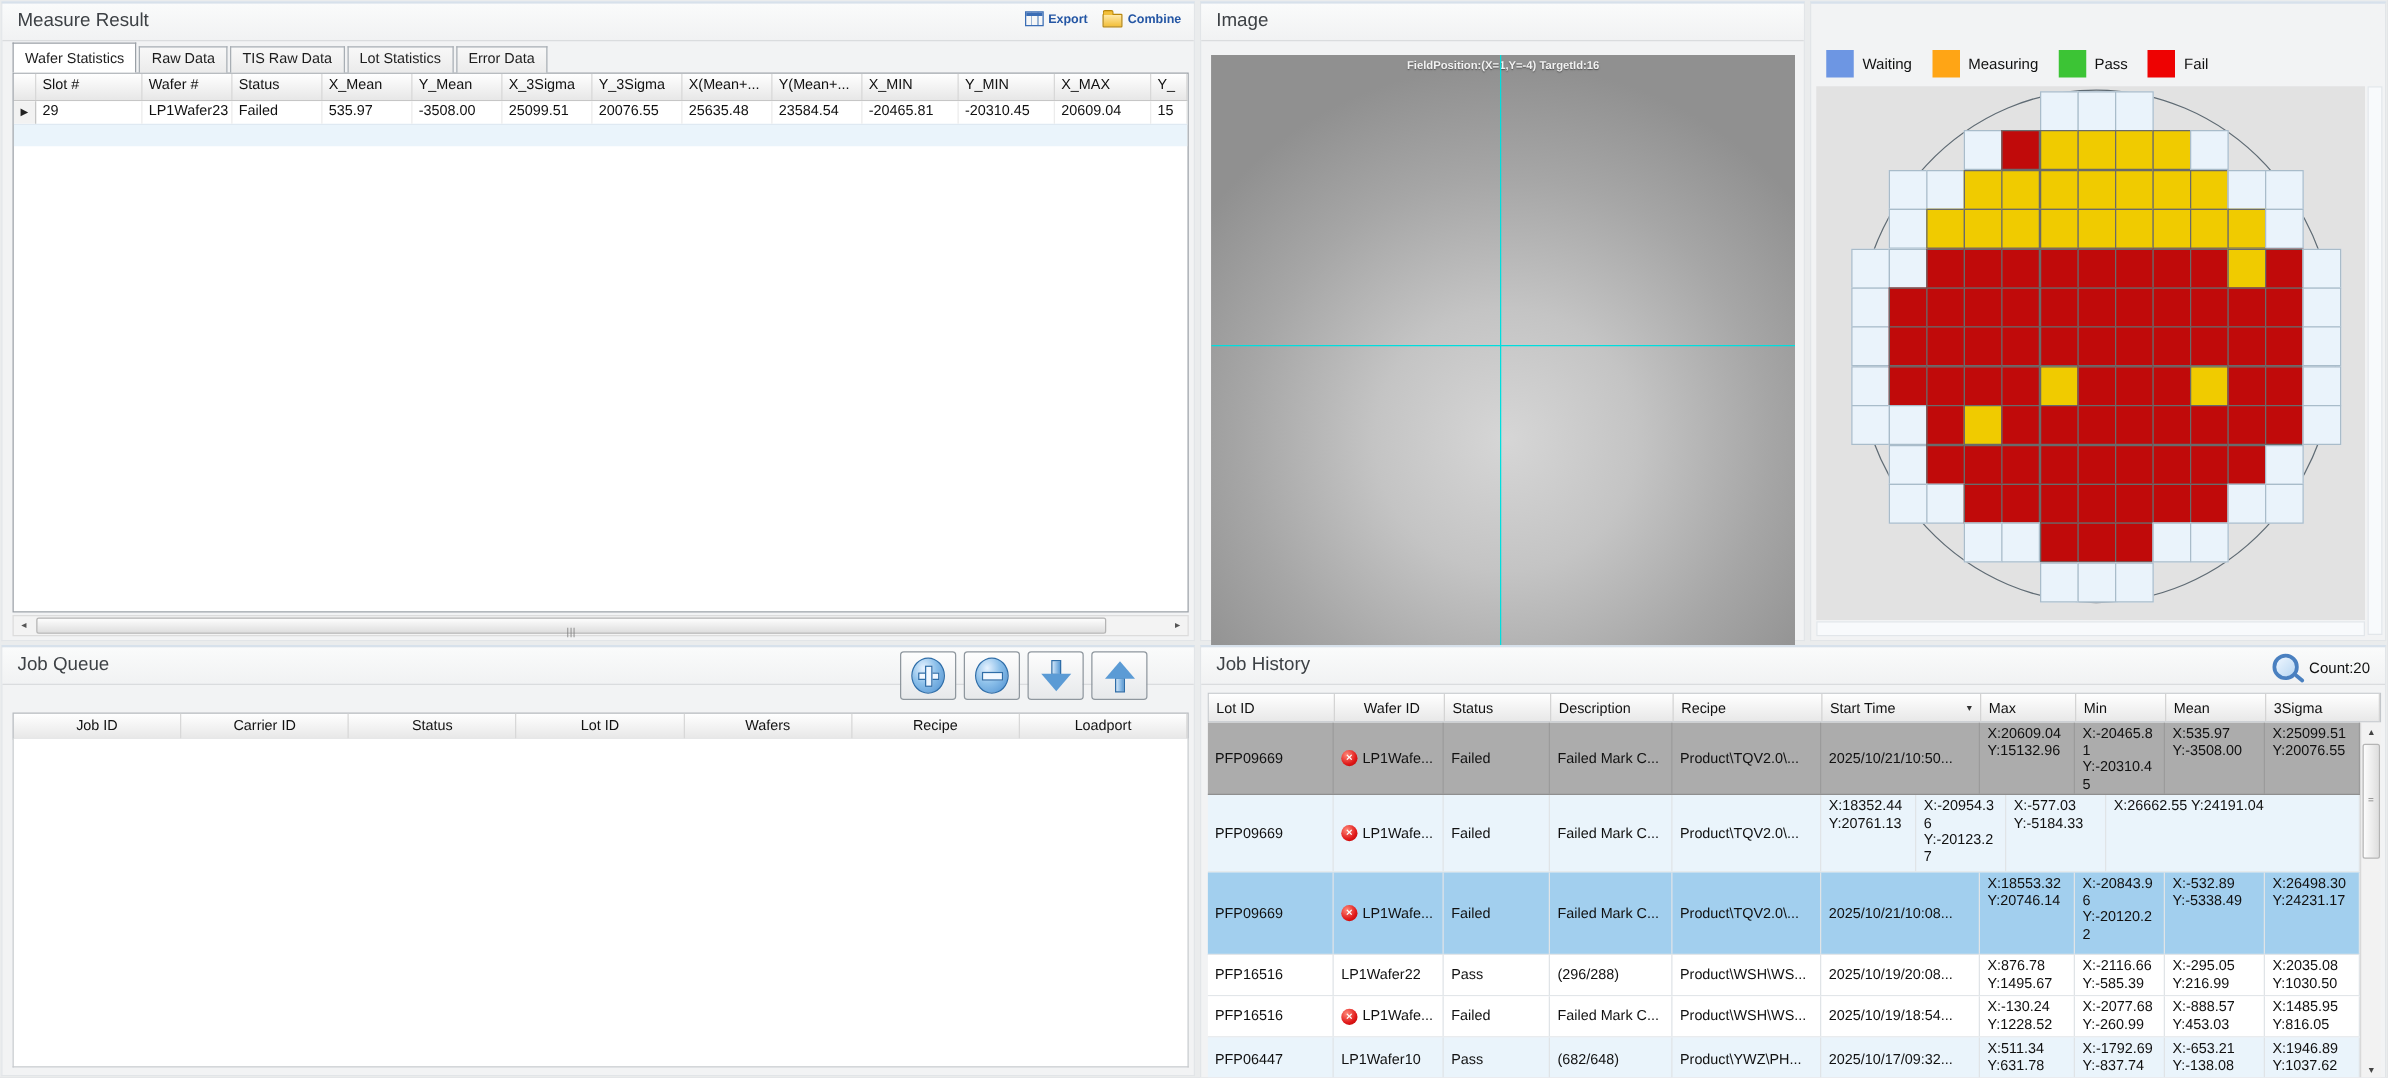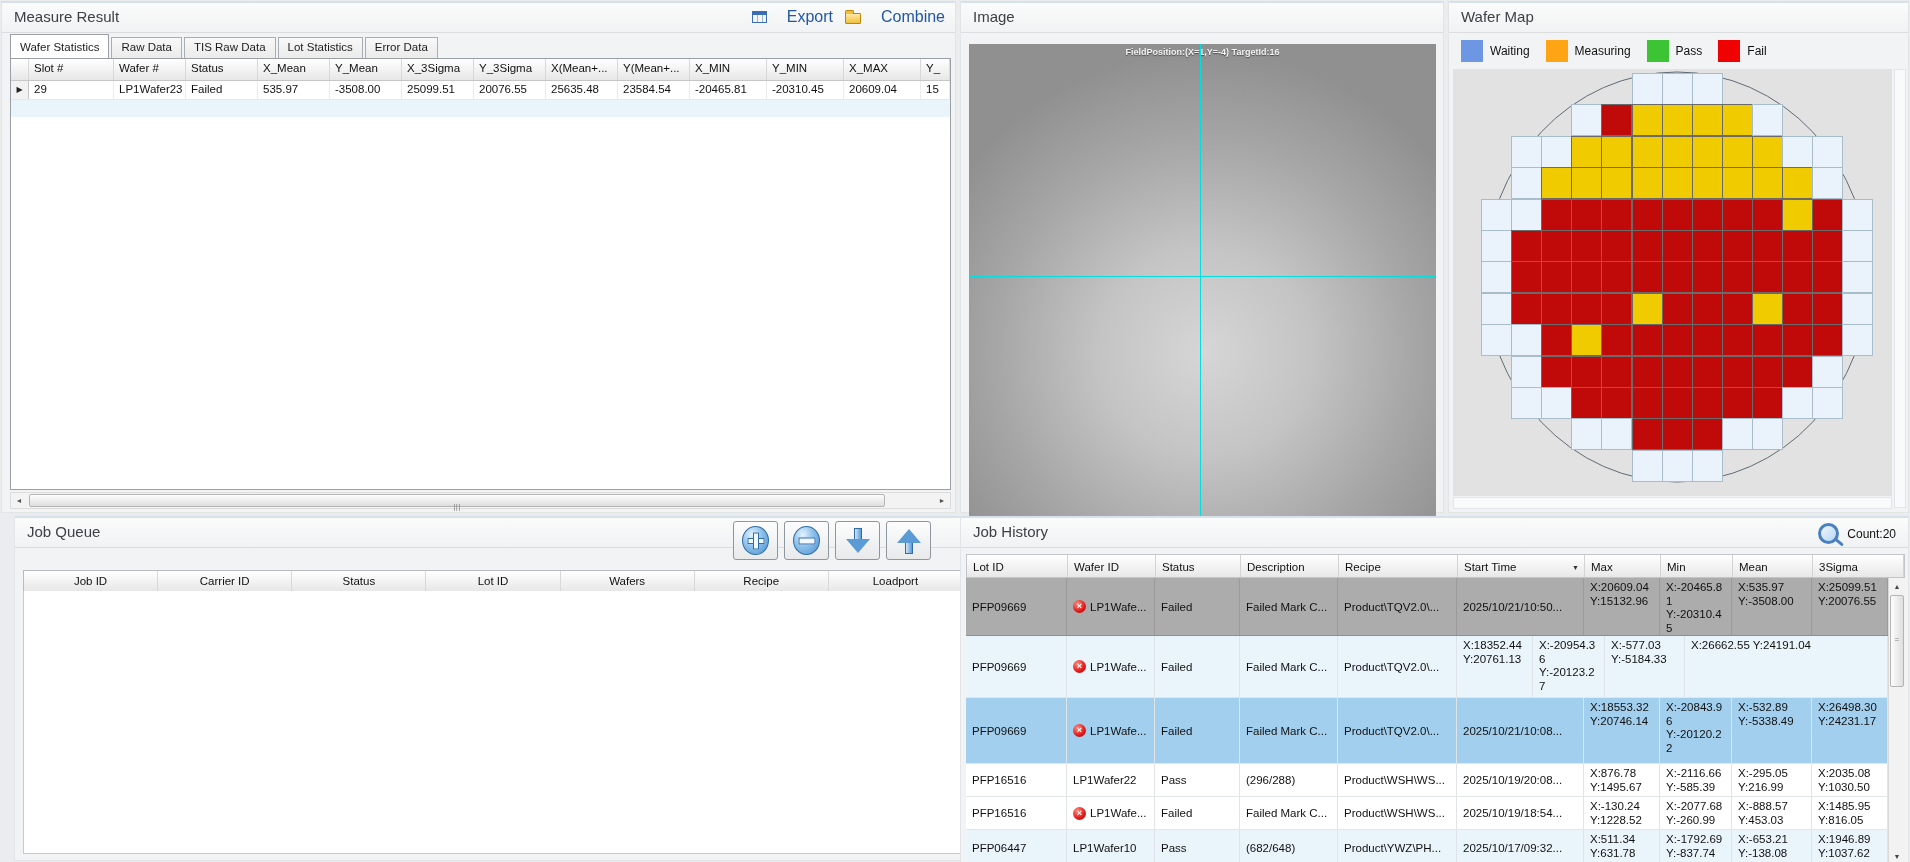--- a/index.html
+++ b/index.html
@@ -1,29 +1,29 @@
 <!DOCTYPE html>
 <html><head>
 <meta charset="utf-8">
 <style>
   html,body{margin:0;padding:0;background:#dfe1e3;}
   #app{position:relative;width:1910px;height:862px;background:#eaeced;font-family:"Liberation Sans",sans-serif;overflow:hidden;color:#111;}
   .panel{position:absolute;background:#f2f3f4;border:1px solid #e2e5e8;border-top:2px solid #d7e1eb;box-sizing:border-box;}
   #panel-measure{left:1px;top:1px;width:955px;height:512px;}
   #panel-image{left:960px;top:1px;width:484px;height:512px;}
   #panel-wafer{left:1448px;top:1px;width:461px;height:512px;}
-  #panel-jobqueue{left:14px;top:516px;width:955px;height:345px;}
+  #panel-jobqueue{left:1px;top:516px;width:955px;height:345px;}
   #panel-jobhistory{left:960px;top:516px;width:949px;height:350px;}
 
   .titlebar{position:relative;height:29px;border-bottom:1px solid #dadcde;background:linear-gradient(#fafbfb,#f1f2f3);}
   .title{position:absolute;left:12px;top:5px;font-size:15px;color:#3d4145;}
 
   
   #mr-toolbar{position:absolute;right:10px;top:5px;display:flex;gap:12px;z-index:4;}
-  .tool-btn{display:flex;align-items:center;gap:20px;font-size:16px;color:#2456a4;cursor:pointer;}
+  .tool-btn{display:flex;align-items:center;gap:4px;font-size:10px;color:#2456a4;cursor:pointer;font-weight:bold;}
   .csv-icon{width:15px;height:12px;border:1px solid #3a6db5;background:linear-gradient(#ffffff,#dce8f6);box-sizing:border-box;
     background-image:linear-gradient(to bottom,#3a6db5 0,#3a6db5 3px,transparent 3px),
       linear-gradient(to right,transparent 4px,#9ab4d4 4px,#9ab4d4 5px,transparent 5px,transparent 9px,#9ab4d4 9px,#9ab4d4 10px,transparent 10px);}
   .folder-icon{width:16px;height:11px;background:linear-gradient(#ffe9a8,#f2bf3a);border:1px solid #b8860b;border-radius:1px;position:relative;margin-top:3px;box-sizing:border-box;}
   .folder-icon::before{content:"";position:absolute;top:-4px;left:-1px;width:7px;height:3px;background:#f2bf3a;border:1px solid #b8860b;border-bottom:none;border-radius:2px 2px 0 0;}
 
   #mr-tabs{position:absolute;left:8px;top:31px;height:24px;display:flex;align-items:flex-end;z-index:3;}
   .tab{box-sizing:border-box;height:21px;padding:3px 9px 0;margin-right:2px;font-size:11.5px;color:#1c1c1c;background:linear-gradient(#f8f8f8,#ebebeb);border:1px solid #a8aeb4;border-bottom:none;cursor:pointer;white-space:nowrap;}
   .tab.active{height:24px;background:#fff;padding-top:6px;border-color:#9aa0a6;}
 
@@ -179,23 +179,20 @@
       <span class="title">Image</span>
     </div>
     <div id="img-viewport">
       <div id="img-overlay-text">FieldPosition:(X=1,Y=-4) TargetId:16</div>
       <div id="crosshair-v"></div>
       <div id="crosshair-h"></div>
     </div>
   </section>
 
   <section class="panel" id="panel-wafer">
-    <div class="titlebar">
-      <span class="title">Wafer Map</span>
-    </div>
     <div id="wm-legend">
         <div class="leg-item">
           <div class="leg-swatch" style="background: rgb(109, 150, 227);"></div>
           <div class="leg-label">Waiting</div>
         </div>
         <div class="leg-item">
           <div class="leg-swatch" style="background: rgb(255, 165, 21);"></div>
           <div class="leg-label">Measuring</div>
         </div>
         <div class="leg-item">
@@ -387,21 +384,21 @@
     <div class="titlebar">
       <span class="title">Job History</span>
       <div id="jh-meta">
         <span class="mag-icon"></span>
         <span id="jh-count">Count:20</span>
       </div>
     </div>
     <div id="jh-table">
       <div id="jh-head">
           <div class="jh-hcell" style="width: 101px;">Lot ID</div>
-          <div class="jh-hcell" style="width: 88px;">Wafer ID</div>
+          <div class="jh-hcell" style="width: 88px; text-align: center;">Wafer ID</div>
           <div class="jh-hcell" style="width: 85px;">Status</div>
           <div class="jh-hcell" style="width: 98px;">Description</div>
           <div class="jh-hcell" style="width: 119px;">Recipe</div>
           <div class="jh-hcell" style="width: 127px;">Start Time<span class="sort-arrow">▼</span></div>
           <div class="jh-hcell" style="width: 76px;">Max</div>
           <div class="jh-hcell" style="width: 72px;">Min</div>
           <div class="jh-hcell" style="width: 80px;">Mean</div>
           <div class="jh-hcell" style="flex: 1 1 0%;">3Sigma</div>
         </div>
       <div id="jh-rows">

